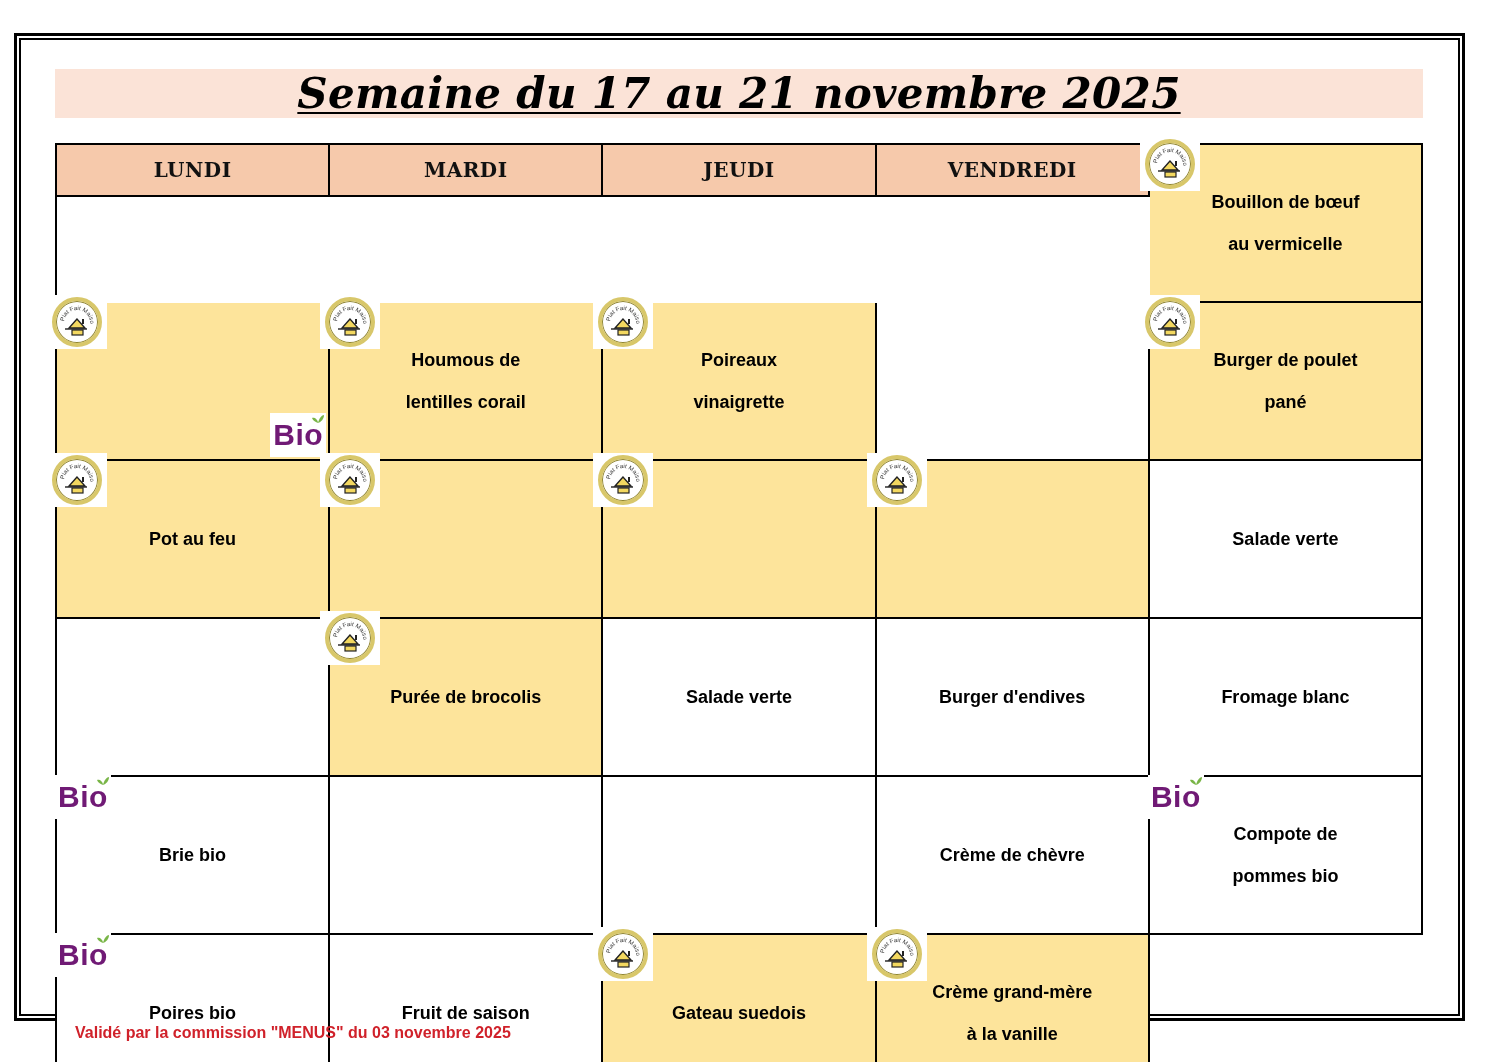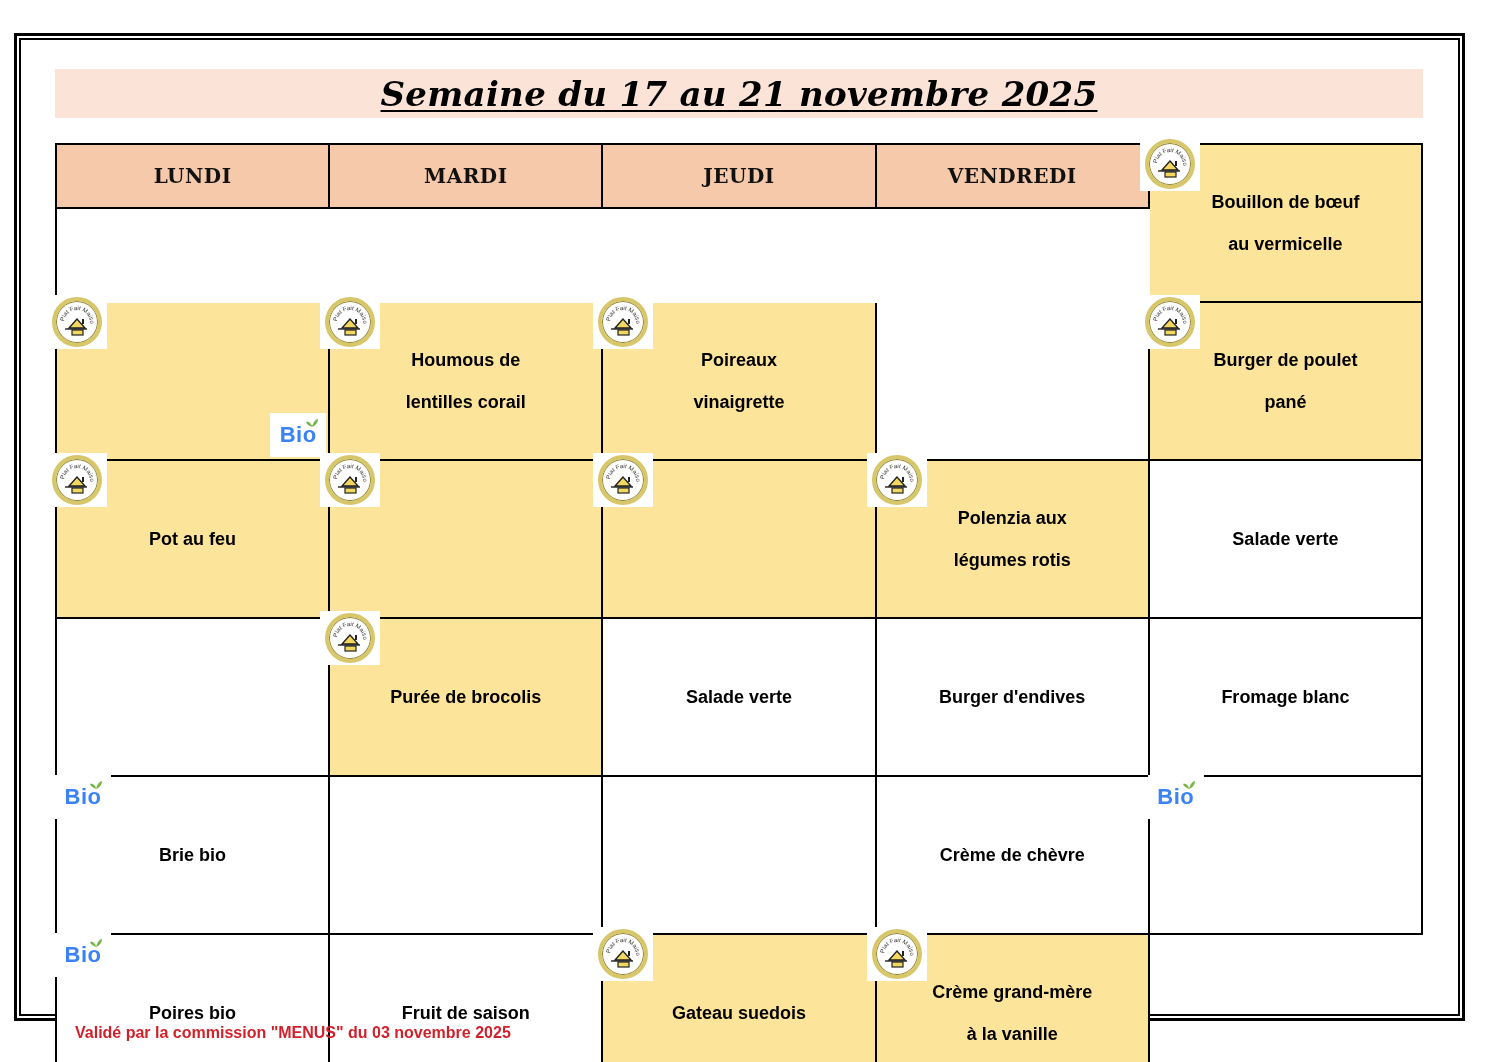--- a/index.html
+++ b/index.html
@@ -1,32 +1,32 @@
 <!DOCTYPE html>
 <html><head>
 <meta charset="utf-8">
 <style>
   html, body { margin:0; padding:0; background:#ffffff; }
   body { width:1491px; height:1062px; position:relative; overflow:hidden; font-family:"Liberation Sans", sans-serif; }
   .frame-outer { position:absolute; left:14px; top:33px; width:1451px; height:988px; border:3px solid #000; box-sizing:border-box; }
   .frame-inner { position:absolute; left:19px; top:38px; width:1441px; height:978px; border:2px solid #000; box-sizing:border-box; }
   .title-band { position:absolute; left:55px; top:69px; width:1368px; height:49px; background:#fbe3d7; display:flex; align-items:center; justify-content:center; }
-  .title { font-family:"DejaVu Serif", serif; font-style:italic; font-weight:bold; font-size:34px; color:#000; text-decoration:underline; text-decoration-thickness:2px; text-underline-offset:4px; letter-spacing:0.3px; }
+  .title { font-family:"DejaVu Serif", serif; font-style:italic; font-weight:bold; font-size:42px; color:#000; text-decoration:underline; text-decoration-thickness:2px; text-underline-offset:4px; letter-spacing:0.3px; }
   .grid { position:absolute; left:55px; top:143px; width:1368px; display:grid; grid-template-columns:repeat(5, 1fr); border-top:2px solid #000; border-left:2px solid #000; box-sizing:border-box; }
-  .head { height:64px; background:#f6c9ab; border-right:2px solid #000; border-bottom:2px solid #000; box-sizing:border-box; display:flex; align-items:center; justify-content:center; font-family:"DejaVu Serif", serif; font-weight:bold; font-size:20px; letter-spacing:0.5px; color:#111; }
+  .head { height:52px; background:#f6c9ab; border-right:2px solid #000; border-bottom:2px solid #000; box-sizing:border-box; display:flex; align-items:center; justify-content:center; font-family:"DejaVu Serif", serif; font-weight:bold; font-size:20px; letter-spacing:0.5px; color:#111; }
   .cell { position:relative; height:158px; border-right:2px solid #000; border-bottom:2px solid #000; box-sizing:border-box; display:flex; align-items:center; justify-content:center; text-align:center; padding:0 8px; }
   .cell.y { background:#fde49b; }
   .cell.w { background:#ffffff; }
   .dish { font-family:"Liberation Sans", sans-serif; font-weight:bold; font-size:18px; line-height:42px; color:#000; white-space:pre-line; }
   .badge { position:absolute; background:#fff; display:flex; align-items:center; justify-content:center; }
   .badge.fm { left:-10px; top:-8px; width:60px; height:54px; }
   .badge.bio { width:56px; height:44px; }
   .fm-circle { width:50px; height:50px; border-radius:50%; background:#fff; border:4px solid #d8c76a; box-sizing:border-box; position:relative; box-shadow:inset 0 0 0 1px #8f8432; }
   .fm-circle svg { position:absolute; left:0; top:0; }
-  .bio-text { font-family:"Liberation Sans", sans-serif; font-weight:bold; font-size:22px; color:#3b82f6; position:relative; letter-spacing:0.5px; }
+  .bio-text { font-family:"Liberation Sans", sans-serif; font-weight:bold; font-size:30px; color:#701a75; position:relative; letter-spacing:0.5px; }
   .bio-leaf { position:absolute; right:-2px; top:-6px; }
   .footer-note { position:absolute; left:75px; top:1024px; font-family:"Liberation Sans", sans-serif; font-weight:bold; font-size:16px; color:#d0212a; }
 </style>
 </head>
 <body>
 
 <div class="frame-outer"></div>
 <div class="frame-inner"></div>
 
 <div class="title-band">
@@ -181,22 +181,20 @@
         <text font-size="6" font-family="Liberation Sans, sans-serif" fill="#333"><textPath href="#arc" startOffset="4%">Plat Fait Maison</textPath></text>
         <polygon points="21,18 13,27 29,27" fill="#f3d860" stroke="#222" stroke-width="1.4"></polygon>
         <rect x="26" y="18" width="2" height="5" fill="#222"></rect>
         <line x1="9" y1="28" x2="31" y2="28" stroke="#222" stroke-width="1.4"></line>
         <rect x="16" y="29" width="11" height="5" fill="#f3d860" stroke="#222" stroke-width="1.2"></rect>
       </svg>
     </div>
   </div>
     </div>
     <div class="cell y">
-      <span class="dish">Polenzia aux
-légumes rotis</span>
       <div class="badge fm" title="Plat Fait Maison">
     <div class="fm-circle">
       <svg width="42" height="42" viewBox="0 0 42 42">
         <defs>
               <path id="arc" d="M8,22 A13,13 0 0 1 34,22"></path>
             </defs>
         <text font-size="6" font-family="Liberation Sans, sans-serif" fill="#333"><textPath href="#arc" startOffset="4%">Plat Fait Maison</textPath></text>
         <polygon points="21,18 13,27 29,27" fill="#f3d860" stroke="#222" stroke-width="1.4"></polygon>
         <rect x="26" y="18" width="2" height="5" fill="#222"></rect>
         <line x1="9" y1="28" x2="31" y2="28" stroke="#222" stroke-width="1.4"></line>
@@ -252,20 +250,22 @@
     <div class="cell w">
       <span class="dish"></span>
     </div>
     <div class="cell w">
       <span class="dish"></span>
     </div>
     <div class="cell w">
       <span class="dish">Crème de chèvre</span>
     </div>
     <div class="cell w">
+      <span class="dish">Compote de
+pommes bio</span>
       <div class="badge bio" style="left: -2px; top: -2px;">
     <span class="bio-text">
       <span class="bio-label">Bio</span>
       <svg class="bio-leaf" width="14" height="12" viewBox="0 0 14 12">
         <path d="M7,11 C7,7 3,5 1,6 C2,9 5,10 7,11 Z" fill="#79b547"></path>
         <path d="M7,11 C8,6 11,3 13,3 C13,7 10,10 7,11 Z" fill="#79b547"></path>
       </svg>
     </span>
   </div>
     </div>

